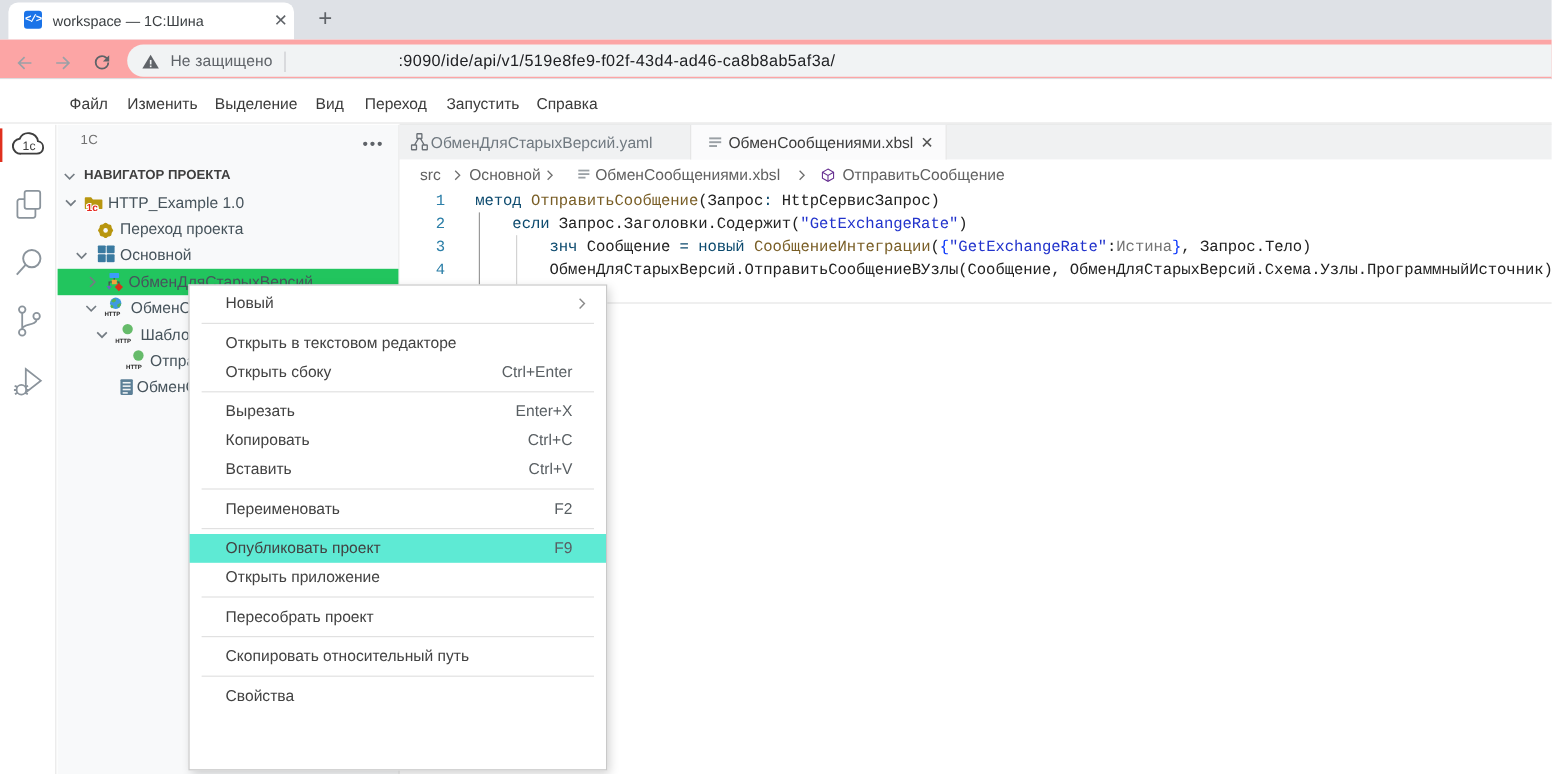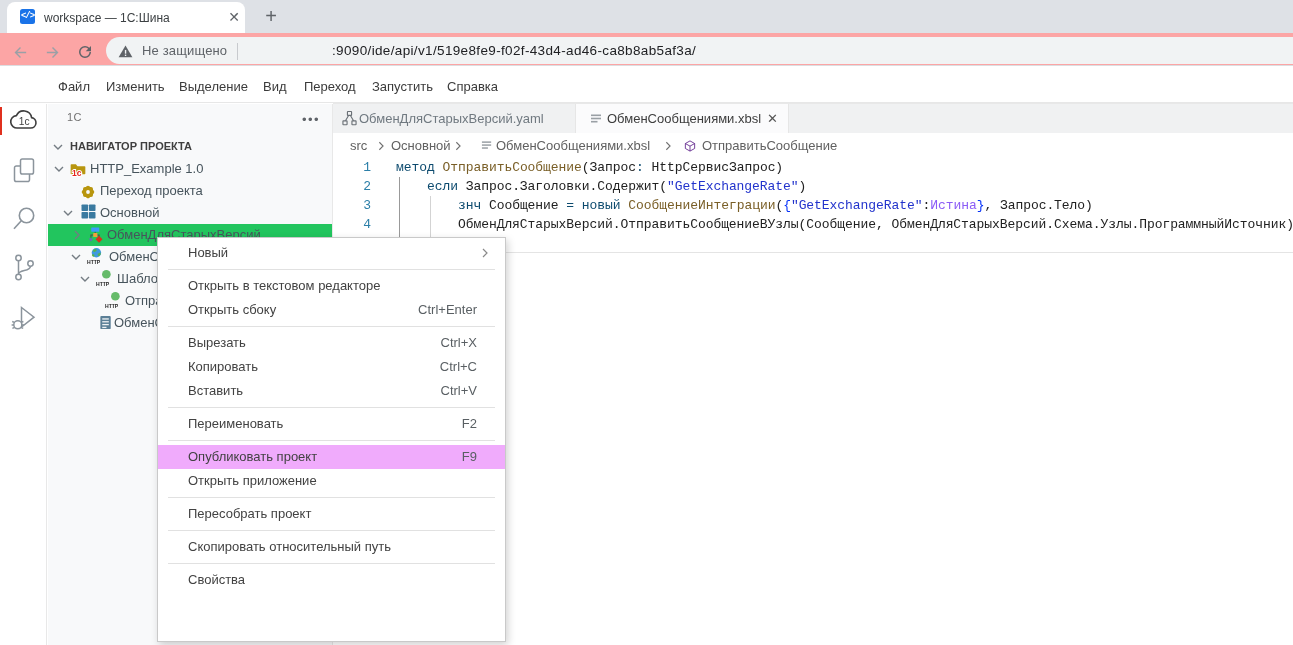--- a/index.html
+++ b/index.html
@@ -35,28 +35,28 @@
 #etab1{position:absolute;left:0;top:0;width:242px;height:30px}
 #etab1 .t{position:absolute;left:26px;top:7px;font-size:13px;color:#707980}
 #etab2{position:absolute;left:242px;top:0;width:214px;height:30px;background:#fbfbfc;border-left:1px solid #e6e6e6;border-right:1px solid #e6e6e6}
 #etab2 .t{position:absolute;left:31px;top:7px;font-size:13px;color:#3d3d3d}
 #etab2 .x{position:absolute;left:191px;top:7px;font-size:13px;color:#555}
 #crumbs{position:absolute;left:333px;top:133px;width:960px;height:26px;background:#fff;font-size:13px;color:#616161;white-space:nowrap}
 #crumbs .it{position:absolute;top:5px}
 #code{position:absolute;left:333px;top:159px;width:960px;height:130px;background:#fff}
 .lnum{position:absolute;left:0;width:38px;text-align:right;font-family:"Liberation Mono",monospace;font-size:13px;line-height:19px;color:#2c7fa8}
 .cline{position:absolute;left:63px;font-family:"Liberation Mono",monospace;font-size:13px;line-height:19px;color:#212121;white-space:pre;letter-spacing:-0.06px}
-.k{color:#0c4a6e}.f{color:#795e26}.s{color:#2233cc}.b{color:#0431fa}.t2{color:#8b5cf6}
+.k{color:#0c4a6e}.f{color:#795e26}.s{color:#2233cc}.b{color:#0431fa}.t2{color:#737373}
 .guide{position:absolute;width:1px;background:#d3d3d3}
 #botline{position:absolute;left:333px;top:252px;width:960px;height:1px;background:#e4e4e4}
 
 #cmenu{position:absolute;left:157px;top:237px;width:349px;height:405px;background:#fff;border:1px solid #c9c9c9;box-shadow:2px 3px 8px rgba(0,0,0,.18);padding-top:3px;font-size:13px;color:#424242}
 .mi{position:relative;height:24px;line-height:24px;padding:0 28px 0 30px}
 .mi .sc{position:absolute;right:28px;top:0;color:#595f63}
-.mi.hl{background:#f0abfc}
+.mi.hl{background:#5eead4}
 .msep{height:1px;background:#e1e1e1;margin:4px 10px}
 .marr{position:absolute;right:14px;top:6px}
 svg{display:block}
 </style></head>
 <body>
 
 <div id="tabstrip">
   <div id="tab">
     <div id="favicon">&lt;/&gt;</div>
     <div id="tabtitle">workspace — 1С:Шина</div>
@@ -276,21 +276,21 @@
 <div id="botline"></div>
 
 <div id="cmenu">
   <div class="mi">Новый<svg class="marr" width="12" height="12" viewBox="0 0 12 12" fill="none" stroke="#8a8a8a" stroke-width="1.2">
         <path d="M4 2l4 4-4 4"></path>
       </svg></div>
   <div class="msep"></div>
   <div class="mi">Открыть в текстовом редакторе</div>
   <div class="mi">Открыть сбоку<span class="sc">Ctrl+Enter</span></div>
   <div class="msep"></div>
-  <div class="mi">Вырезать<span class="sc">Ctrl+X</span></div>
+  <div class="mi">Вырезать<span class="sc">Enter+X</span></div>
   <div class="mi">Копировать<span class="sc">Ctrl+C</span></div>
   <div class="mi">Вставить<span class="sc">Ctrl+V</span></div>
   <div class="msep"></div>
   <div class="mi">Переименовать<span class="sc">F2</span></div>
   <div class="msep"></div>
   <div class="mi hl">Опубликовать проект<span class="sc">F9</span></div>
   <div class="mi">Открыть приложение</div>
   <div class="msep"></div>
   <div class="mi">Пересобрать проект</div>
   <div class="msep"></div>

